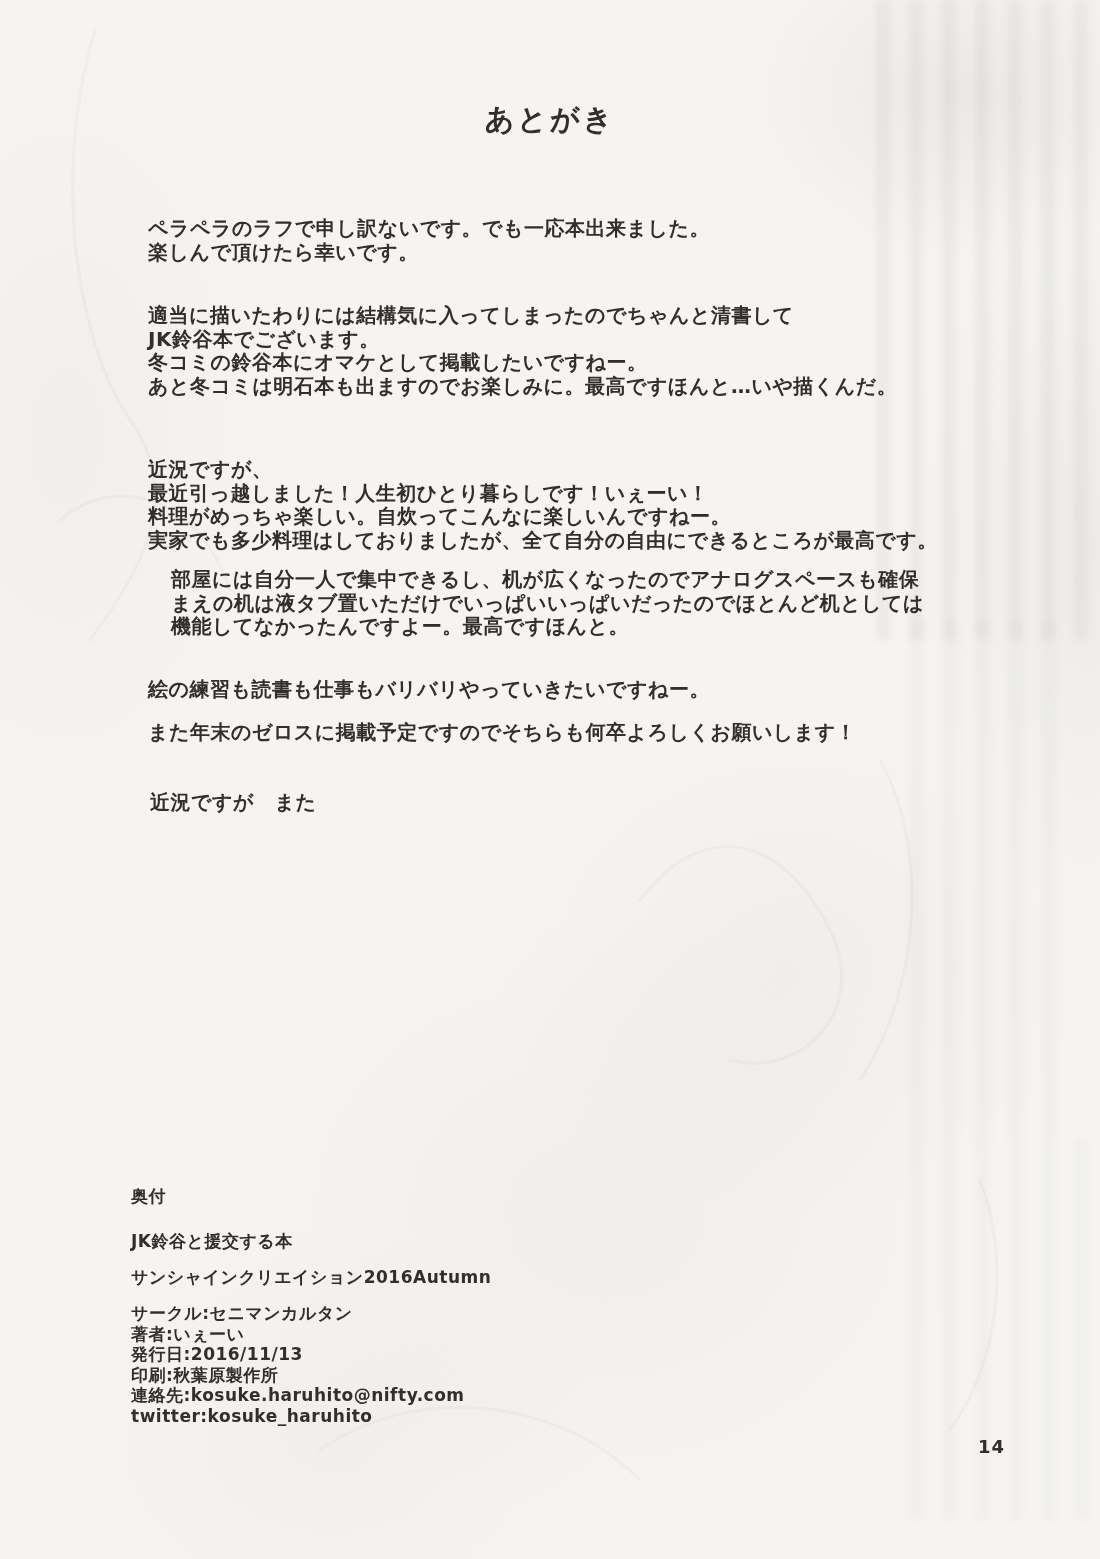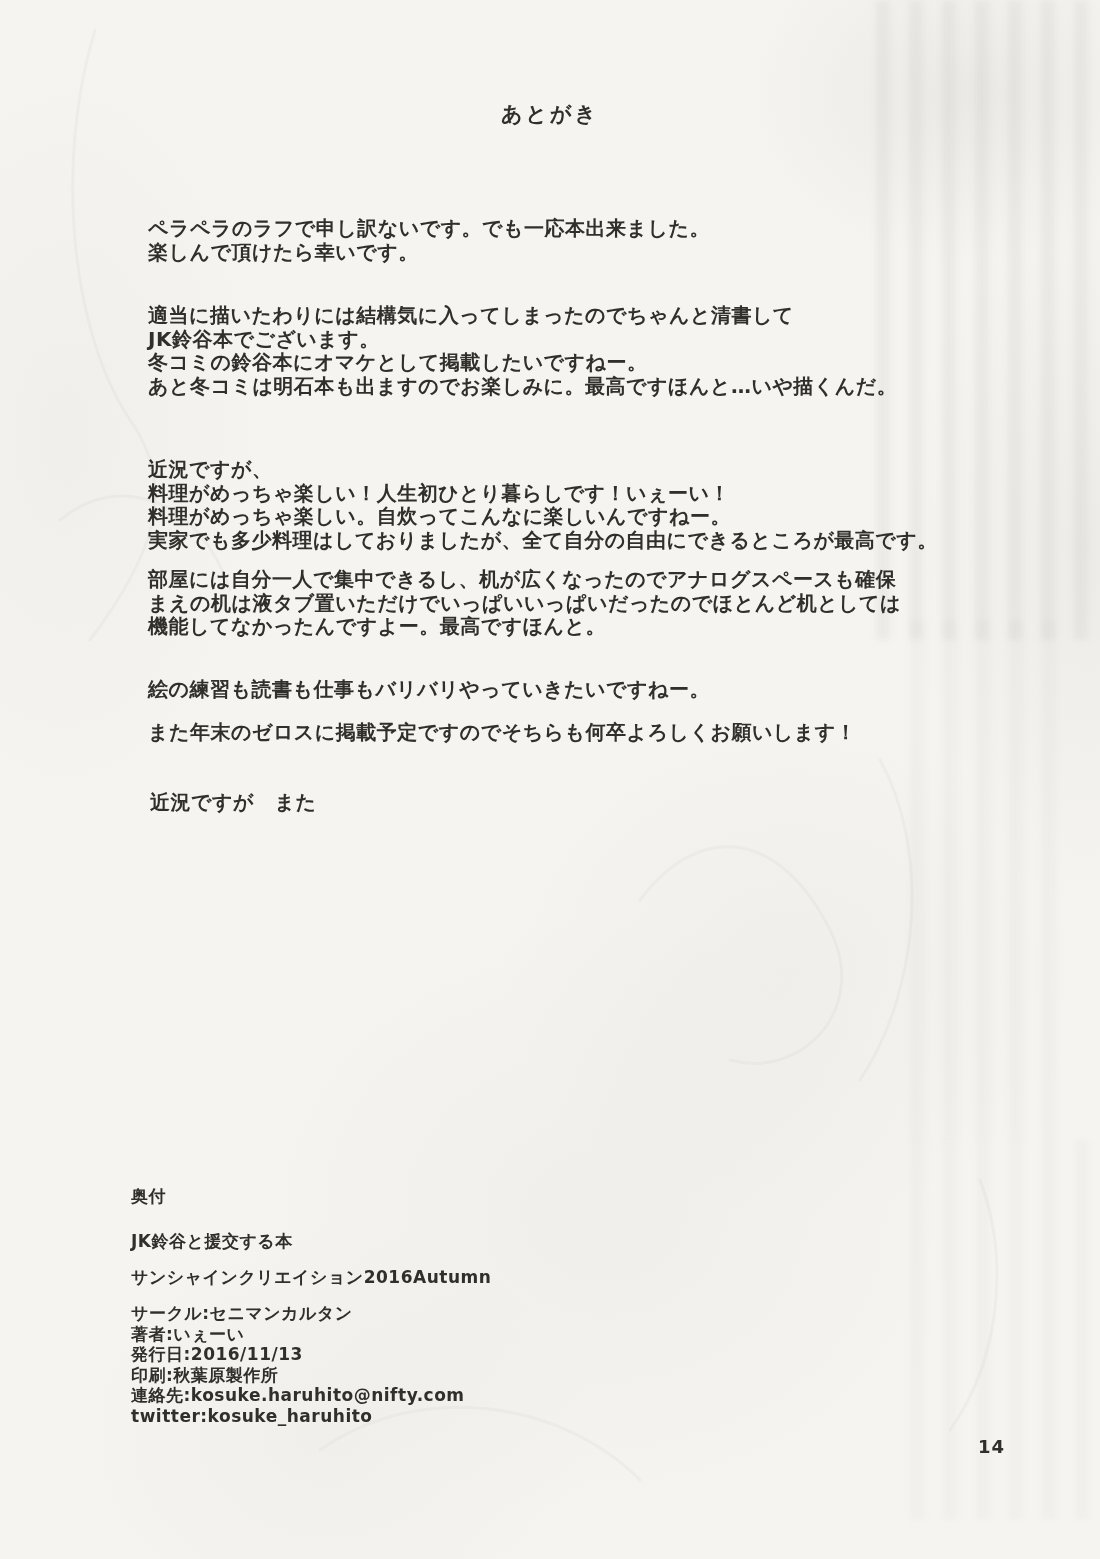--- a/index.html
+++ b/index.html
@@ -42,37 +42,37 @@
     left: 0; top: 0;
     pointer-events: none;
   }
   .title {
     position: absolute;
     left: 0;
     top: 100px;
     width: 1100px;
     margin: 0;
     text-align: center;
-    font-size: 21px;
+    font-size: 29px;
     font-weight: bold;
     letter-spacing: 3px;
   }
   .para {
     position: absolute;
     left: 148px;
     font-size: 20px;
     font-weight: bold;
     line-height: 23.5px;
     letter-spacing: 0.5px;
     white-space: nowrap;
   }
   .p1 { top: 217px; }
   .p2 { top: 304px; }
   .p3 { top: 458px; }
-  .p4 { top: 568px; }
+  .p4 { top: 568px; margin-left: 23px; }
   .p5 { top: 678px; }
   .p6 { top: 721px; }
   .closing {
     position: absolute;
     left: 150px;
     top: 789px;
     font-size: 20px;
     font-weight: bold;
     letter-spacing: 0.5px;
   }
@@ -126,21 +126,21 @@
 
   <div class="para p2">
     <div>適当に描いたわりには結構気に入ってしまったのでちゃんと清書して</div>
     <div>JK鈴谷本でございます。</div>
     <div>冬コミの鈴谷本にオマケとして掲載したいですねー。</div>
     <div>あと冬コミは明石本も出ますのでお楽しみに。最高ですほんと…いや描くんだ。</div>
   </div>
 
   <div class="para p3">
     <div>近況ですが、</div>
-    <div>料理がめっちゃ楽しい！人生初ひとり暮らしです！いぇーい！</div>
+    <div>最近引っ越しました！人生初ひとり暮らしです！いぇーい！</div>
     <div>料理がめっちゃ楽しい。自炊ってこんなに楽しいんですねー。</div>
     <div>実家でも多少料理はしておりましたが、全て自分の自由にできるところが最高です。</div>
   </div>
 
   <div class="para p4">
     <div>部屋には自分一人で集中できるし、机が広くなったのでアナログスペースも確保</div>
     <div>まえの机は液タブ置いただけでいっぱいいっぱいだったのでほとんど机としては</div>
     <div>機能してなかったんですよー。最高ですほんと。</div>
   </div>
 

